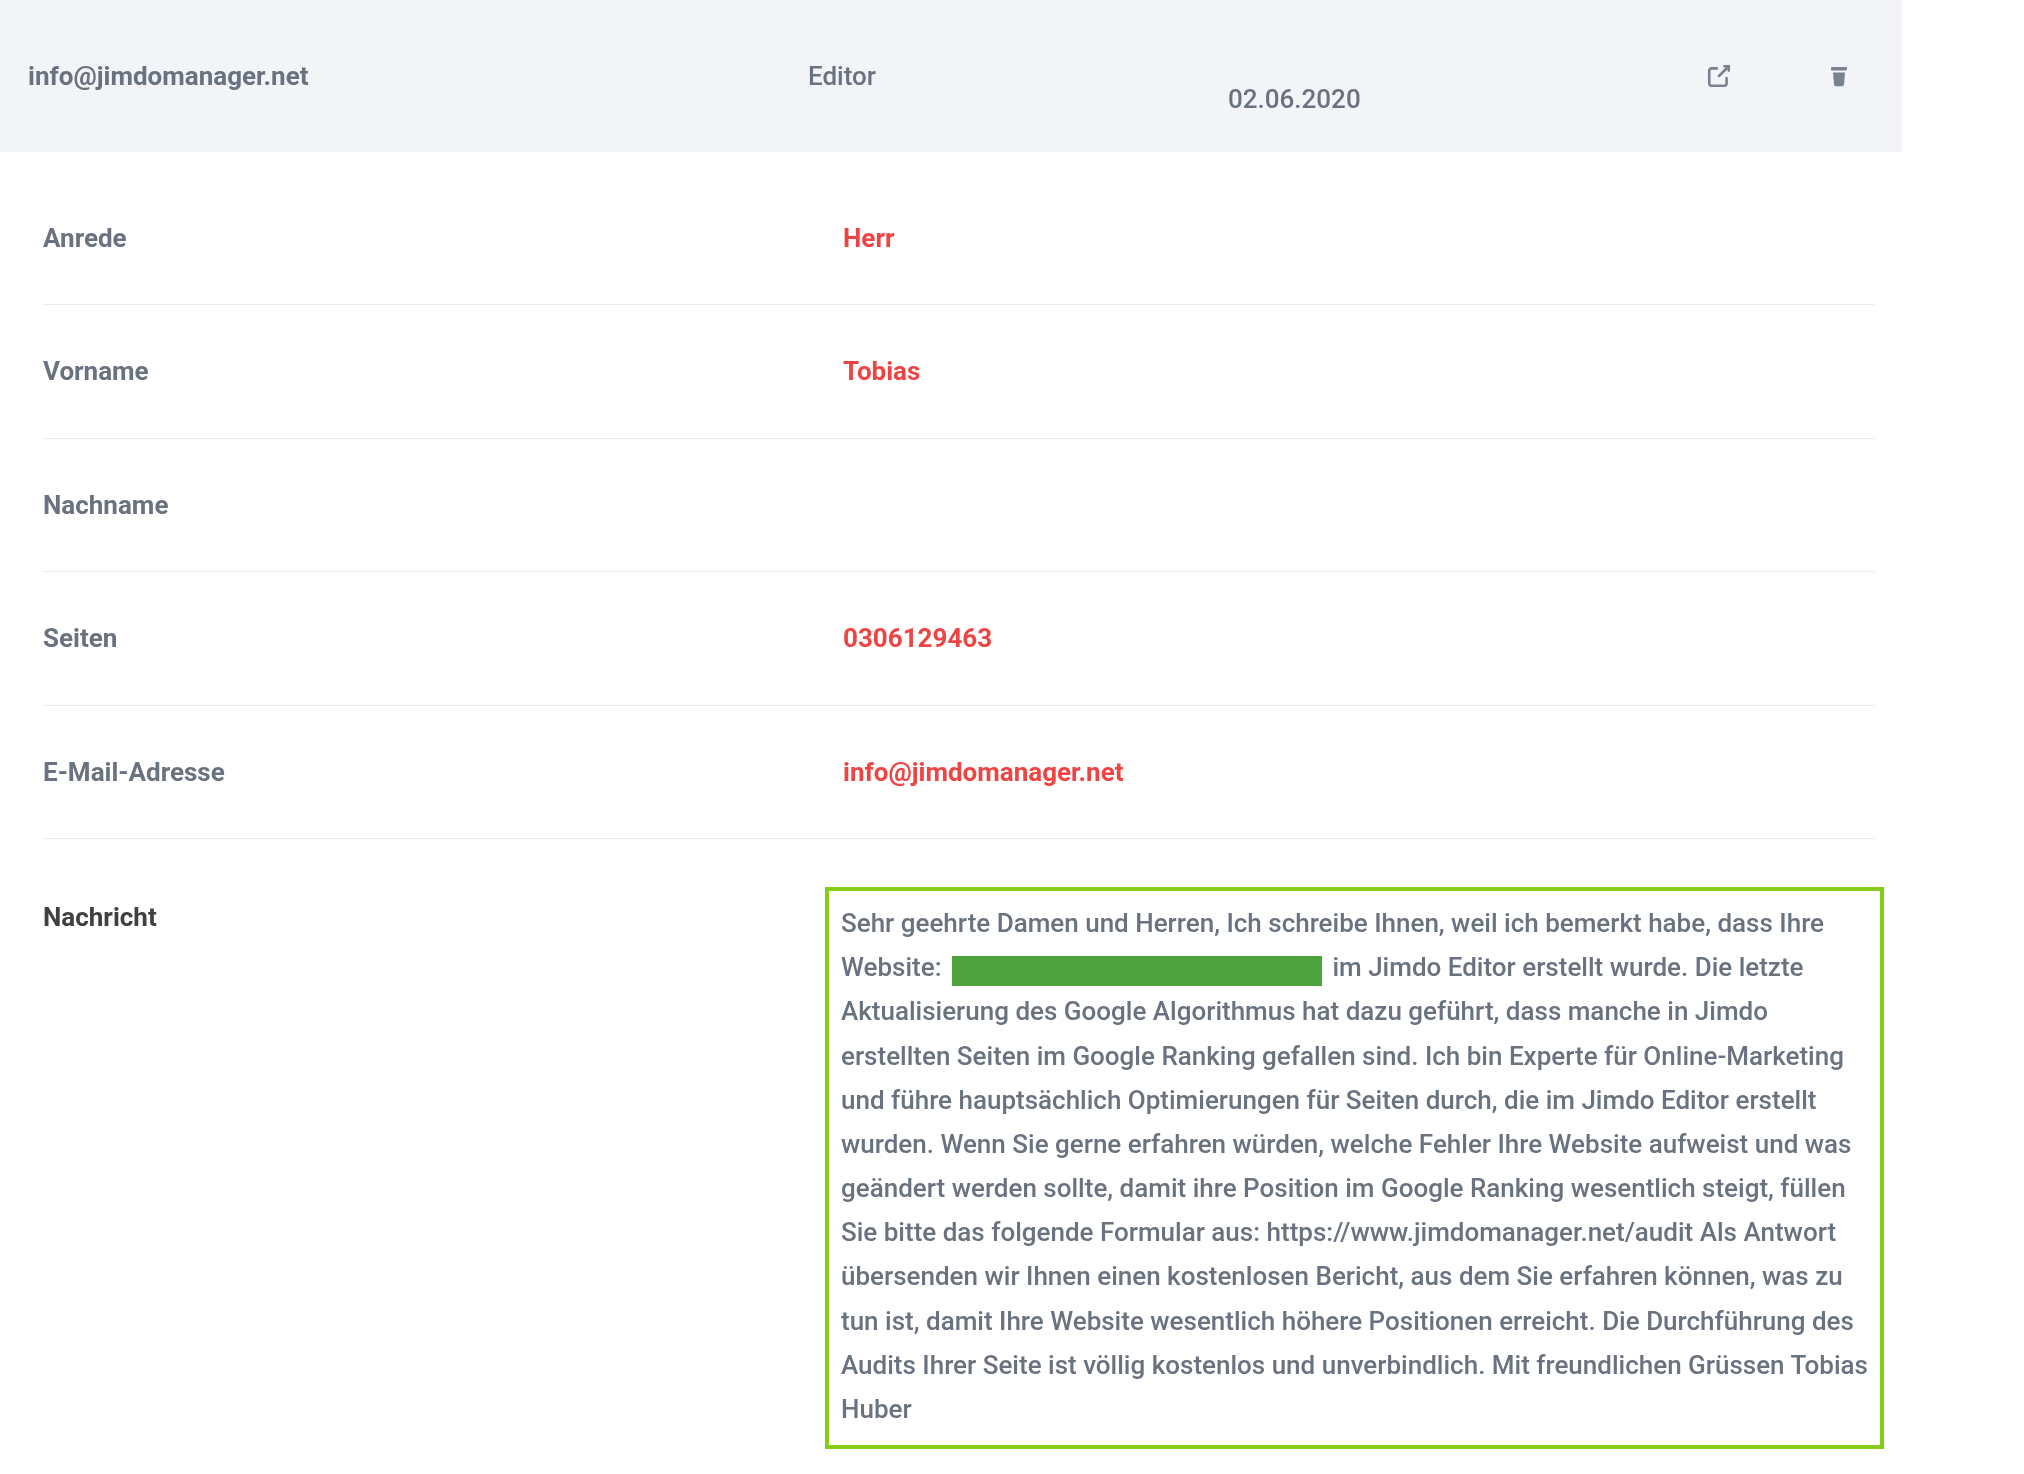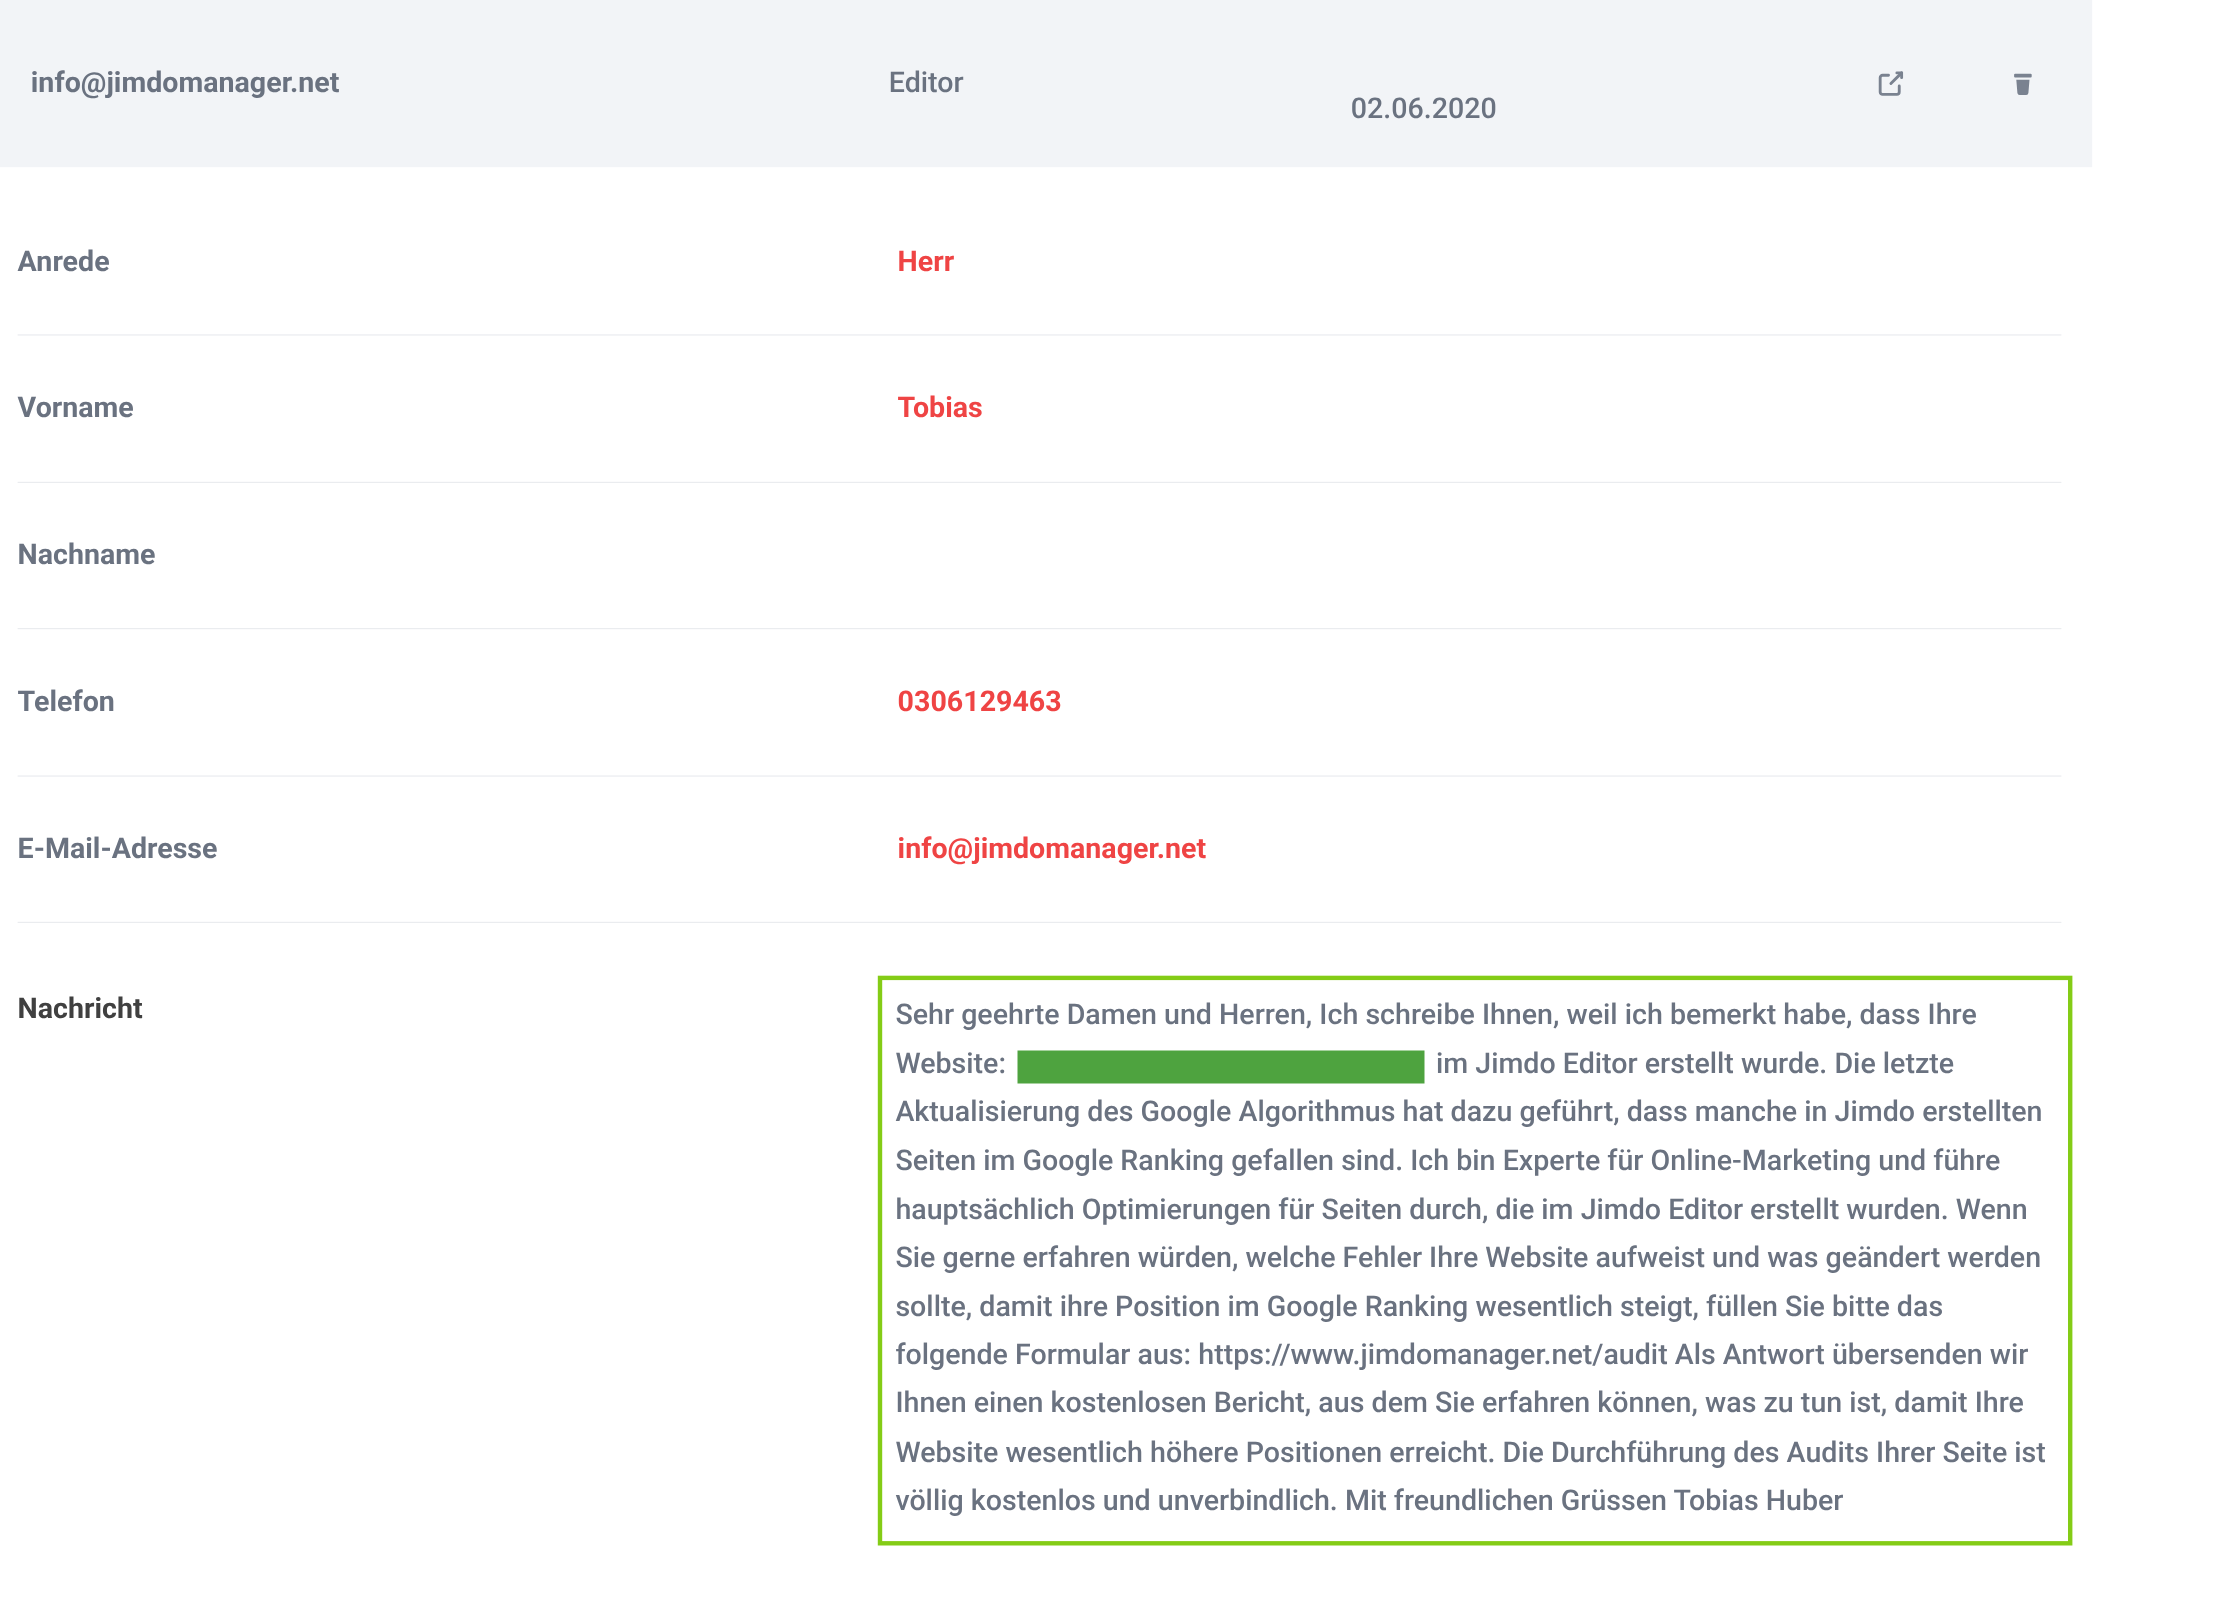--- a/index.html
+++ b/index.html
@@ -49,21 +49,21 @@
     height: 30px;
     display: inline-flex;
     align-items: center;
     justify-content: center;
     cursor: pointer;
   }
   .iconbtn svg { display: block; }
 
   
   .details {
-    padding: 20px 28px 0 16px;
+    padding: 20px 28px 0 43px;
   }
   .row {
     display: flex;
     padding: 48px 0;
     border-bottom: 1.5px solid #e8eaee;
     font-size: 26px;
     line-height: 1.4;
   }
   .row:last-of-type { border-bottom: none; }
   .row .label {
@@ -151,21 +151,21 @@
     <div class="row">
       <div class="label">Vorname</div>
       <div class="value">Tobias</div>
     </div>
 
     <div class="row">
       <div class="label">Nachname</div>
     </div>
 
     <div class="row">
-      <div class="label">Telefon</div>
+      <div class="label">Seiten</div>
       <div class="value">0306129463</div>
     </div>
 
     <div class="row">
       <div class="label">E-Mail-Adresse</div>
       <div class="value">info@jimdomanager.net</div>
     </div>
 
     <div class="message-row">
       <div class="label">Nachricht</div>

